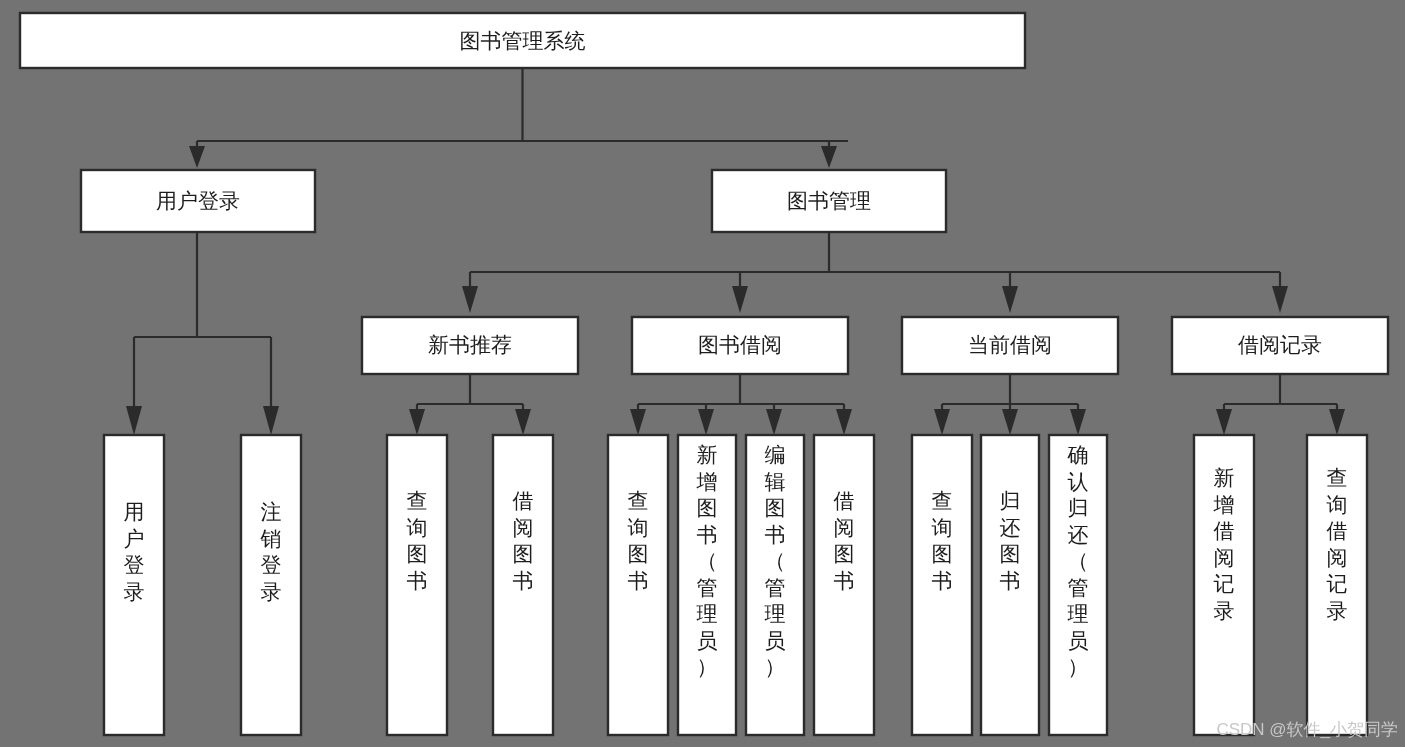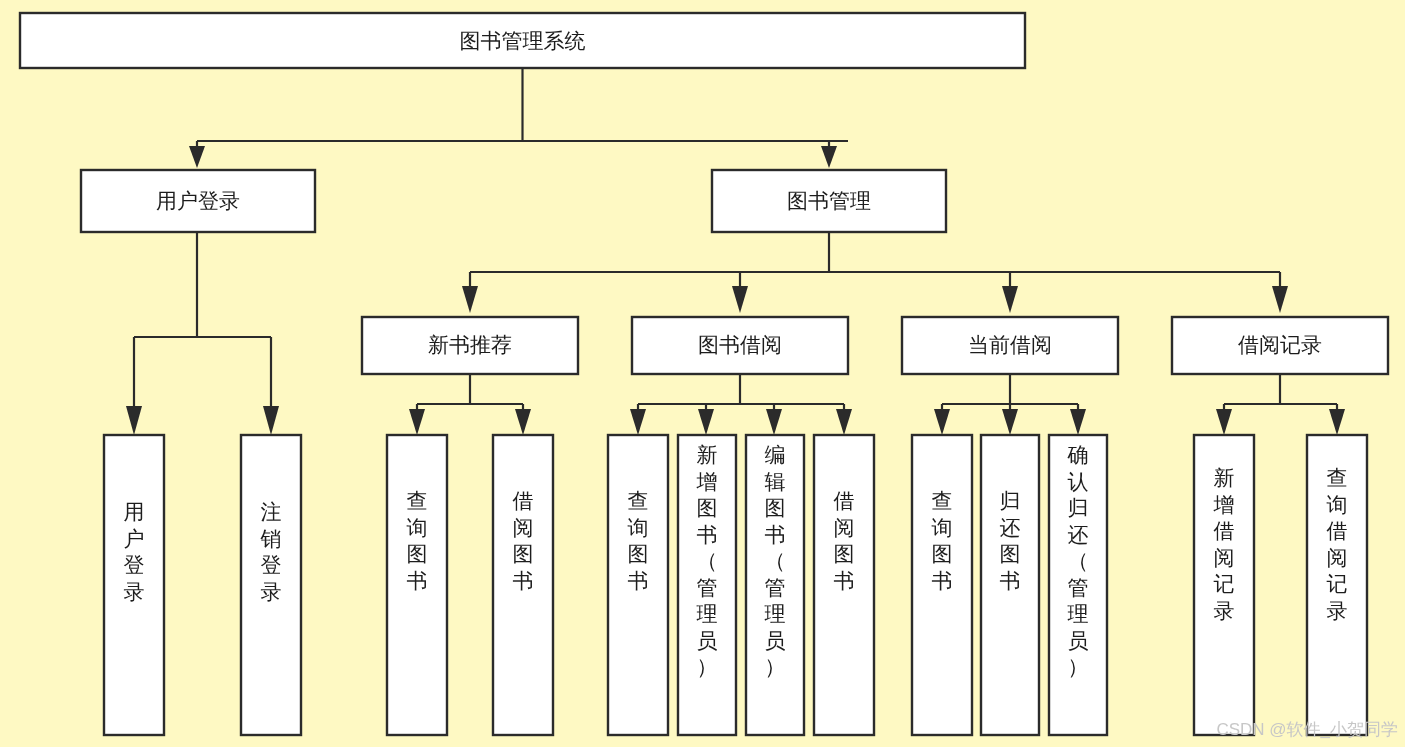--- a/index.html
+++ b/index.html
@@ -10,21 +10,21 @@
   body {
     width: 1405px;
     height: 747px;
     font-family: "Liberation Sans", "DejaVu Sans", sans-serif;
     overflow: hidden;
   }
   #diagram-root {
     position: relative;
     width: 1405px;
     height: 747px;
-    background: #fef9c3;
+    background: #737373;
   }
   svg#flowchart {
     position: absolute;
     left: 0;
     top: 0;
     width: 1405px;
     height: 747px;
     display: block;
   }
   .node-box {

